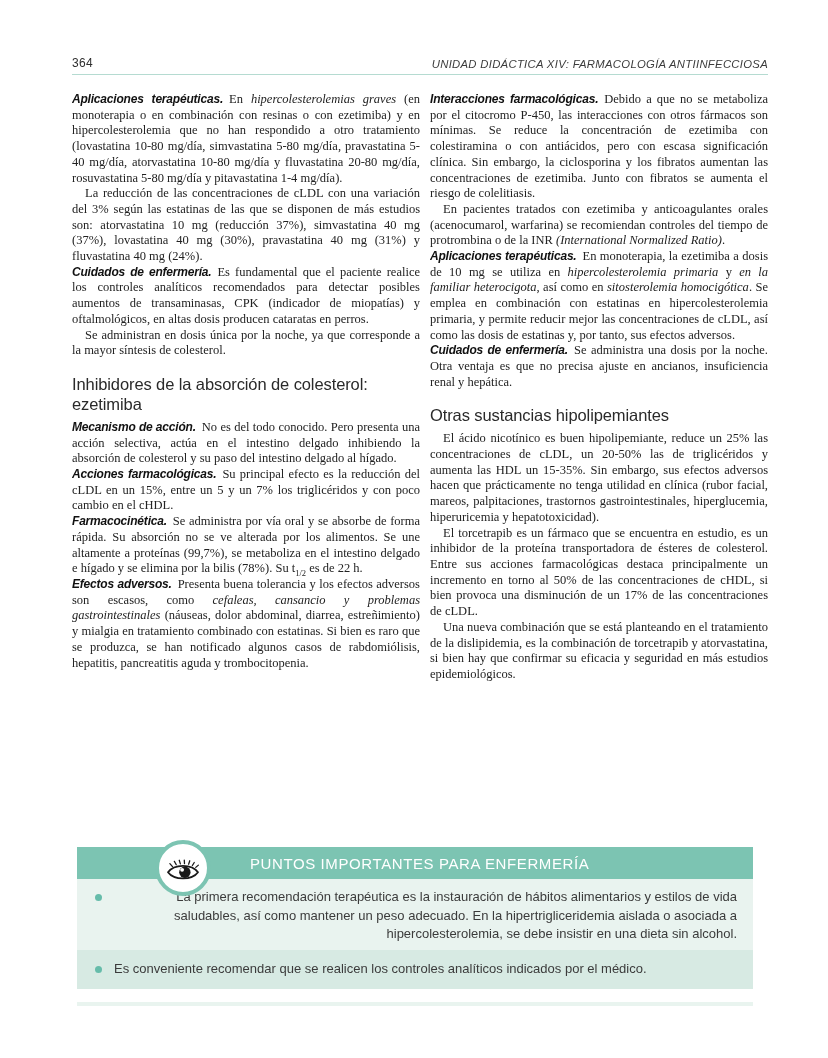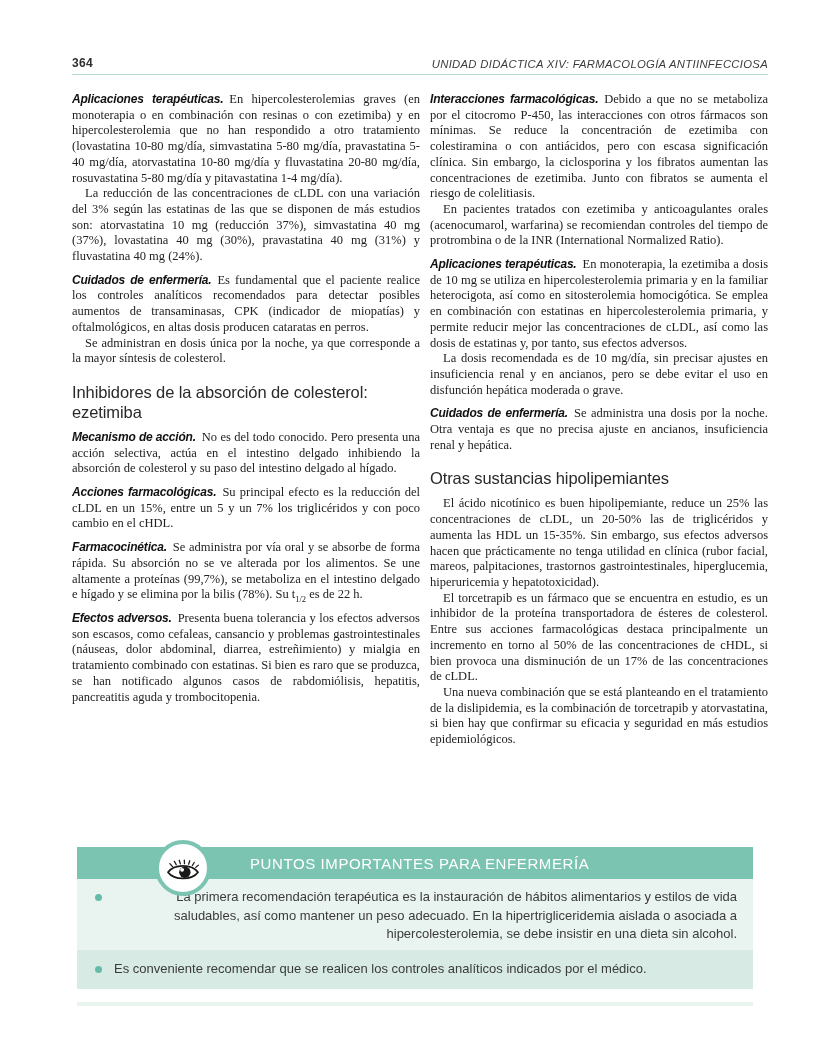--- a/index.html
+++ b/index.html
@@ -10,45 +10,45 @@
     font-family:"Liberation Serif", serif;
     color:#222;
     overflow:hidden;
   }
   
   .running-head{
     position:absolute;left:72px;top:50px;width:696px;height:20px;
     font-family:"Liberation Sans", sans-serif;
     display:flex;justify-content:space-between;align-items:flex-end;
   }
-  .page-num{font-size:12px;font-weight:bold;color:#2e2e2e;letter-spacing:.3px;}
+  .page-num{font-size:12px;font-weight:normal;color:#2e2e2e;letter-spacing:.3px;}
   .head-title{font-size:11.3px;font-style:italic;color:#3c3c3c;letter-spacing:.3px;}
   .head-rule{
     position:absolute;left:72px;top:74px;width:696px;height:1px;
     background:#b5dbd1;
   }
   
   .col{
     position:absolute;top:92px;height:748px;overflow:hidden;
     font-size:12.5px;line-height:15.7px;text-align:justify;
     hyphens:auto;-webkit-hyphens:auto;
   }
   .col-left{left:72px;width:348px;}
   .col-right{left:430px;width:338px;}
   .body-para{margin:0;}
-  .body-para.first{margin-top:8px;}
+  .body-para.first{}
   .body-para.indent{text-indent:13px;}
   .col > .body-para.first:first-child{margin-top:0;}
   .lead{
     font-family:"Liberation Sans", sans-serif;
     font-weight:bold;font-style:italic;
     font-size:12px;letter-spacing:-0.2px;
     margin-right:6px;color:#111;
   }
-  .it{}
+  .it{font-style:italic;}
   sub{font-size:8.5px;line-height:0;}
   .sec-heading{
     font-family:"Liberation Sans", sans-serif;
     font-size:16.5px;line-height:20px;color:#2a2a2a;
     text-align:left;letter-spacing:-0.1px;
     margin:15px 0 6px 0;
   }
   
   .nursing-box{
     position:absolute;left:77px;top:847px;width:676px;
@@ -105,21 +105,20 @@
       <div class="sec-heading">Inhibidores de la absorción de colesterol: ezetimiba</div>
       <p class="body-para first"><span class="lead">Mecanismo de acción.</span><span>No es del todo conocido. Pero presenta una acción selectiva, actúa en el intestino delgado inhibiendo la absorción de colesterol y su paso del intestino delgado al hígado.</span></p>
       <p class="body-para first"><span class="lead">Acciones farmacológicas.</span><span>Su principal efecto es la reducción del cLDL en un 15%, entre un 5 y un 7% los triglicéridos y con poco cambio en el cHDL.</span></p>
       <p class="body-para first"><span class="lead">Farmacocinética.</span><span>Se administra por vía oral y se absorbe de forma rápida. Su absorción no se ve alterada por los alimentos. Se une altamente a proteínas (99,7%), se metaboliza en el intestino delgado e hígado y se elimina por la bilis (78%). Su t</span><sub>1/2</sub><span> es de 22 h.</span></p>
       <p class="body-para first"><span class="lead">Efectos adversos.</span><span>Presenta buena tolerancia y los efectos adversos son escasos, como </span><span class="it">cefaleas, cansancio y problemas gastrointestinales</span><span> (náuseas, dolor abdominal, diarrea, estreñimiento) y mialgia en tratamiento combinado con estatinas. Si bien es raro que se produzca, se han notificado algunos casos de rabdomiólisis, hepatitis, pancreatitis aguda y trombocitopenia.</span></p>
     </div>
   <div class="col col-right" id="col-right">
       <p class="body-para first"><span class="lead">Interacciones farmacológicas.</span><span>Debido a que no se metaboliza por el citocromo P-450, las interacciones con otros fármacos son mínimas. Se reduce la concentración de ezetimiba con colestiramina o con antiácidos, pero con escasa significación clínica. Sin embargo, la ciclosporina y los fibratos aumentan las concentraciones de ezetimiba. Junto con fibratos se aumenta el riesgo de colelitiasis.</span></p>
       <p class="body-para indent"><span>En pacientes tratados con ezetimiba y anticoagulantes orales (acenocumarol, warfarina) se recomiendan controles del tiempo de protrombina o de la INR </span><span class="it">(International Normalized Ratio)</span><span>.</span></p>
       <p class="body-para first"><span class="lead">Aplicaciones terapéuticas.</span><span>En monoterapia, la ezetimiba a dosis de 10 mg se utiliza en </span><span class="it">hipercolesterolemia primaria</span><span> y </span><span class="it">en la familiar heterocigota</span><span>, así como en </span><span class="it">sitosterolemia homocigótica</span><span>. Se emplea en combinación con estatinas en hipercolesterolemia primaria, y permite reducir mejor las concentraciones de cLDL, así como las dosis de estatinas y, por tanto, sus efectos adversos.</span></p>
-      <p class="body-para indent"><span>La dosis recomendada es de 10 mg/día, sin precisar ajustes en insuficiencia renal y en ancianos, pero se debe evitar el uso en disfunción hepática moderada o grave.</span></p>
       <p class="body-para first"><span class="lead">Cuidados de enfermería.</span><span>Se administra una dosis por la noche. Otra ventaja es que no precisa ajuste en ancianos, insuficiencia renal y hepática.</span></p>
       <div class="sec-heading">Otras sustancias hipolipemiantes</div>
       <p class="body-para indent first"><span>El ácido nicotínico es buen hipolipemiante, reduce un 25% las concentraciones de cLDL, un 20-50% las de triglicéridos y aumenta las HDL un 15-35%. Sin embargo, sus efectos adversos hacen que prácticamente no tenga utilidad en clínica (rubor facial, mareos, palpitaciones, trastornos gastrointestinales, hiperglucemia, hiperuricemia y hepatotoxicidad).</span></p>
       <p class="body-para indent"><span>El torcetrapib es un fármaco que se encuentra en estudio, es un inhibidor de la proteína transportadora de ésteres de colesterol. Entre sus acciones farmacológicas destaca principalmente un incremento en torno al 50% de las concentraciones de cHDL, si bien provoca una disminución de un 17% de las concentraciones de cLDL.</span></p>
       <p class="body-para indent"><span>Una nueva combinación que se está planteando en el tratamiento de la dislipidemia, es la combinación de torcetrapib y atorvastatina, si bien hay que confirmar su eficacia y seguridad en más estudios epidemiológicos.</span></p>
     </div>
 
   <div class="nursing-box">
     <div class="nb-band">
       <div class="nb-band-bg" id="nb-band-bg" style="background: rgb(124, 196, 178);"></div>

